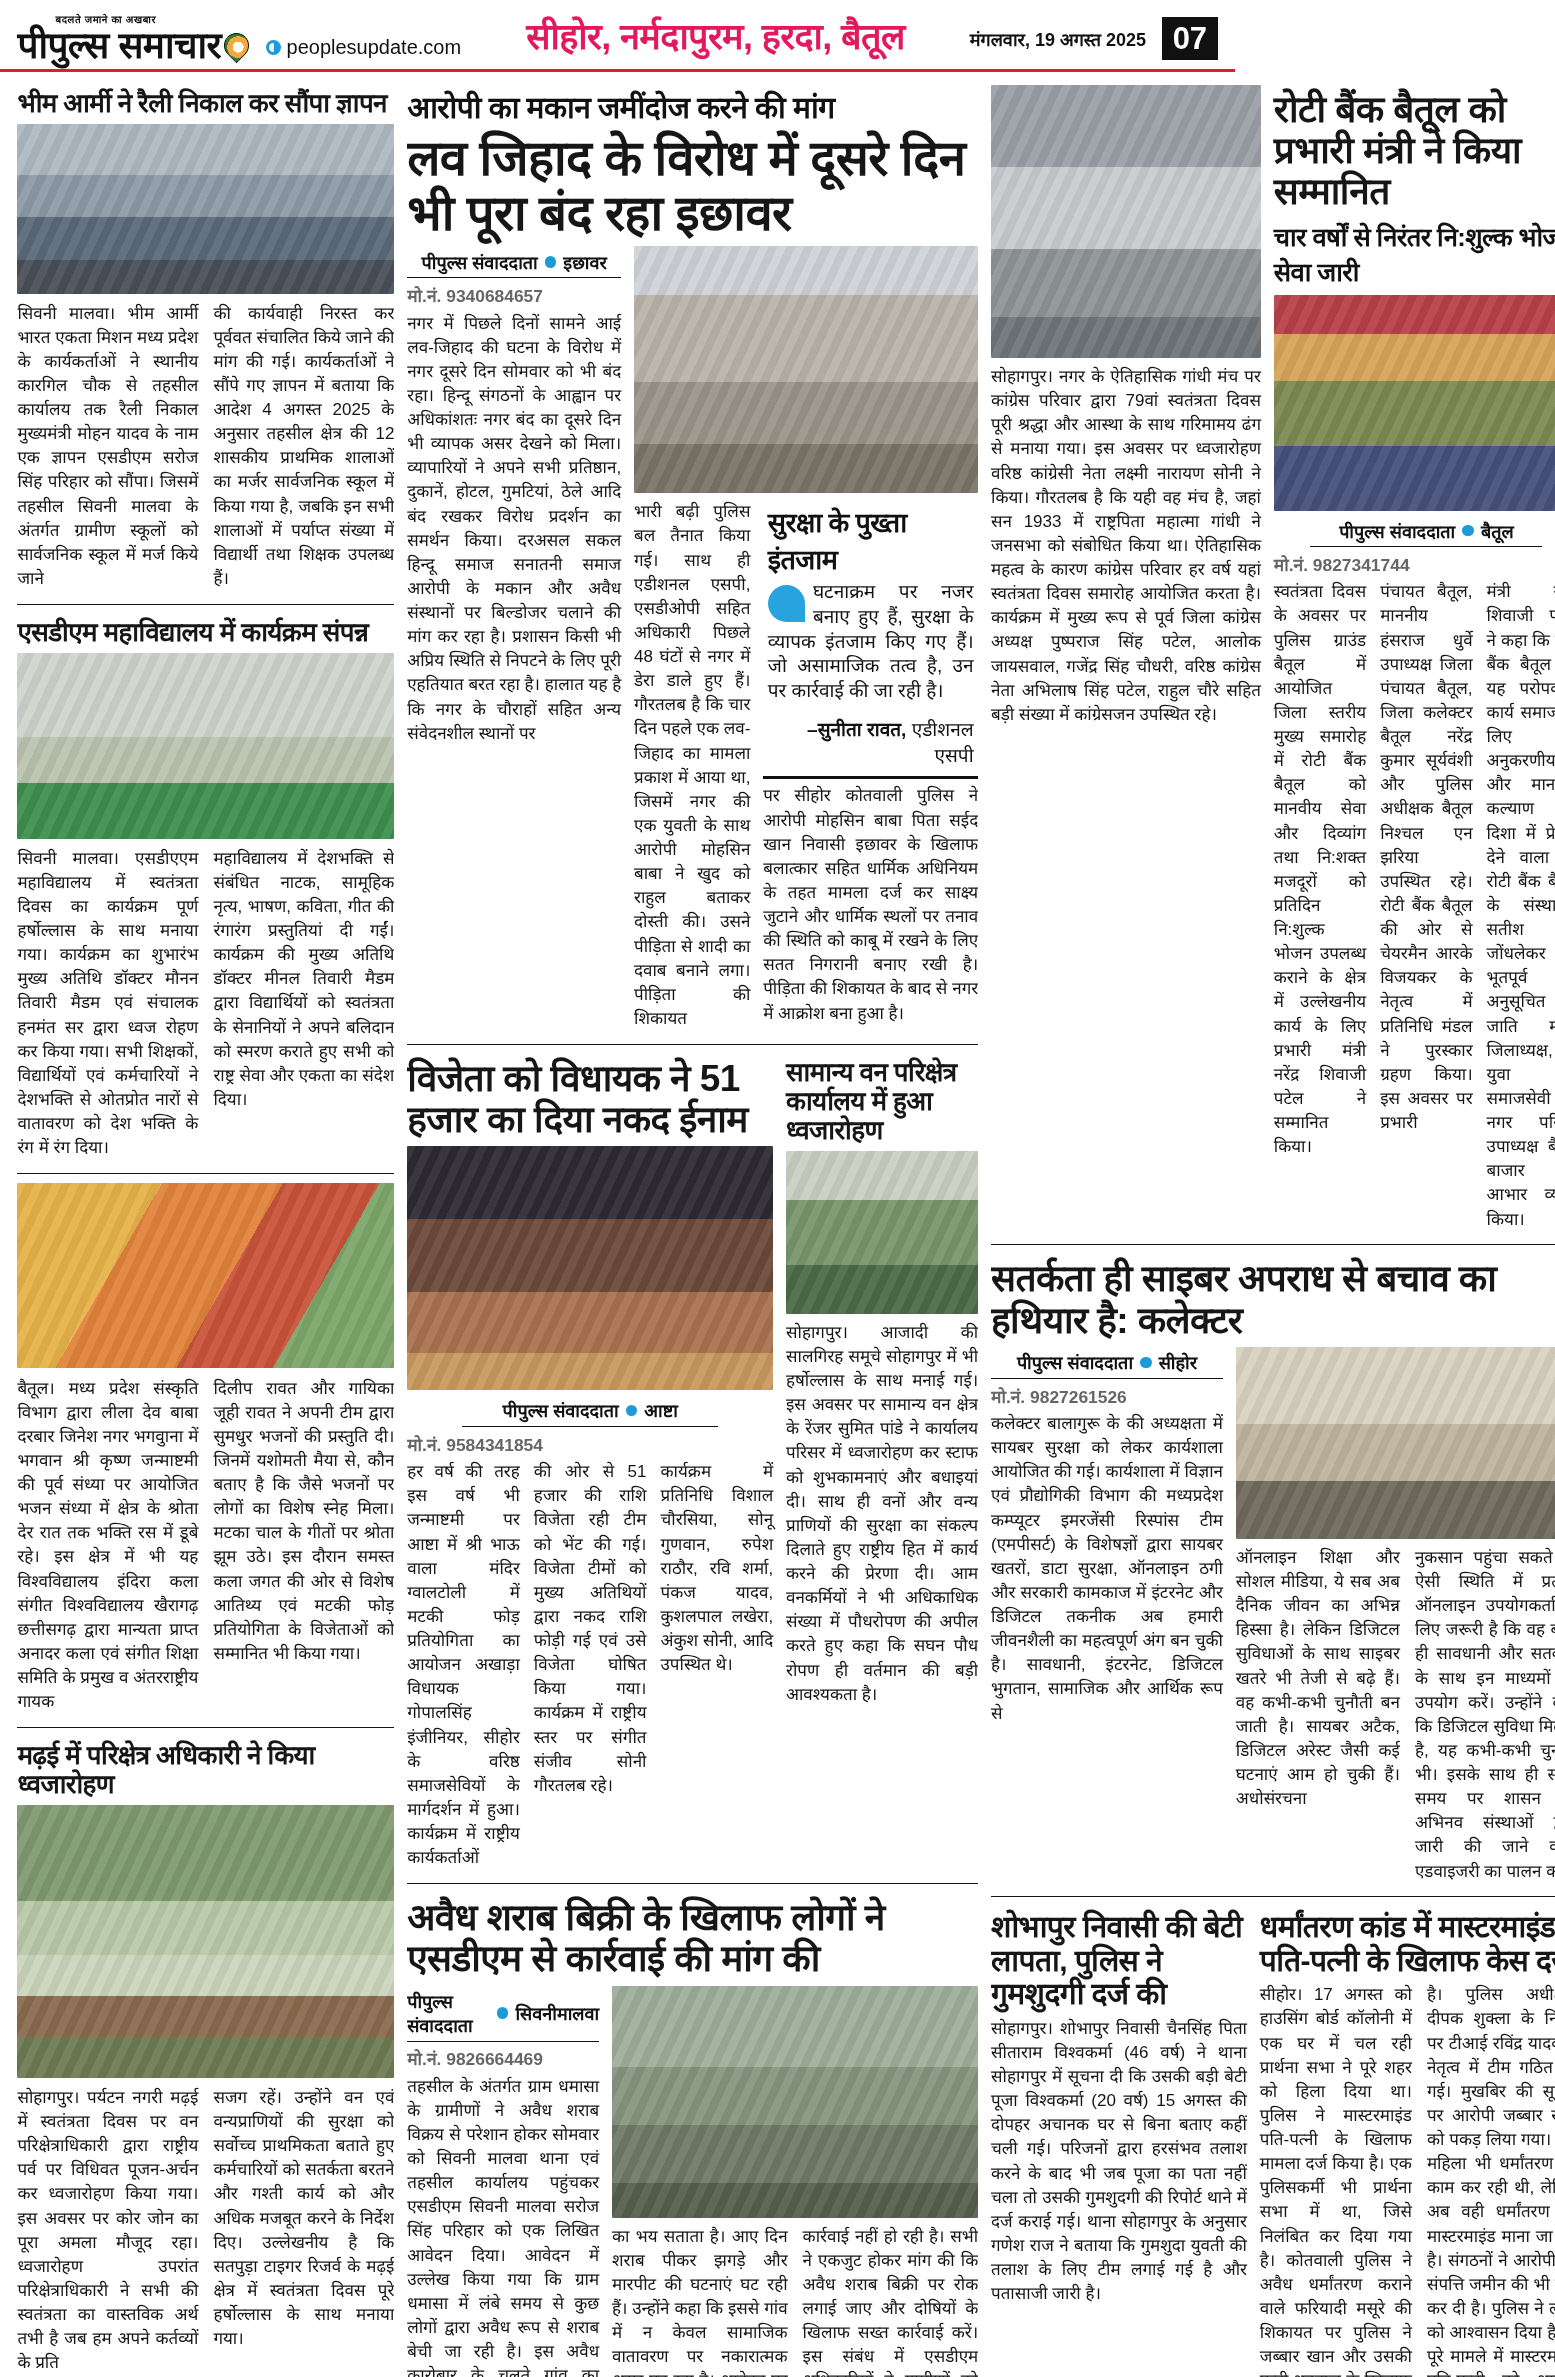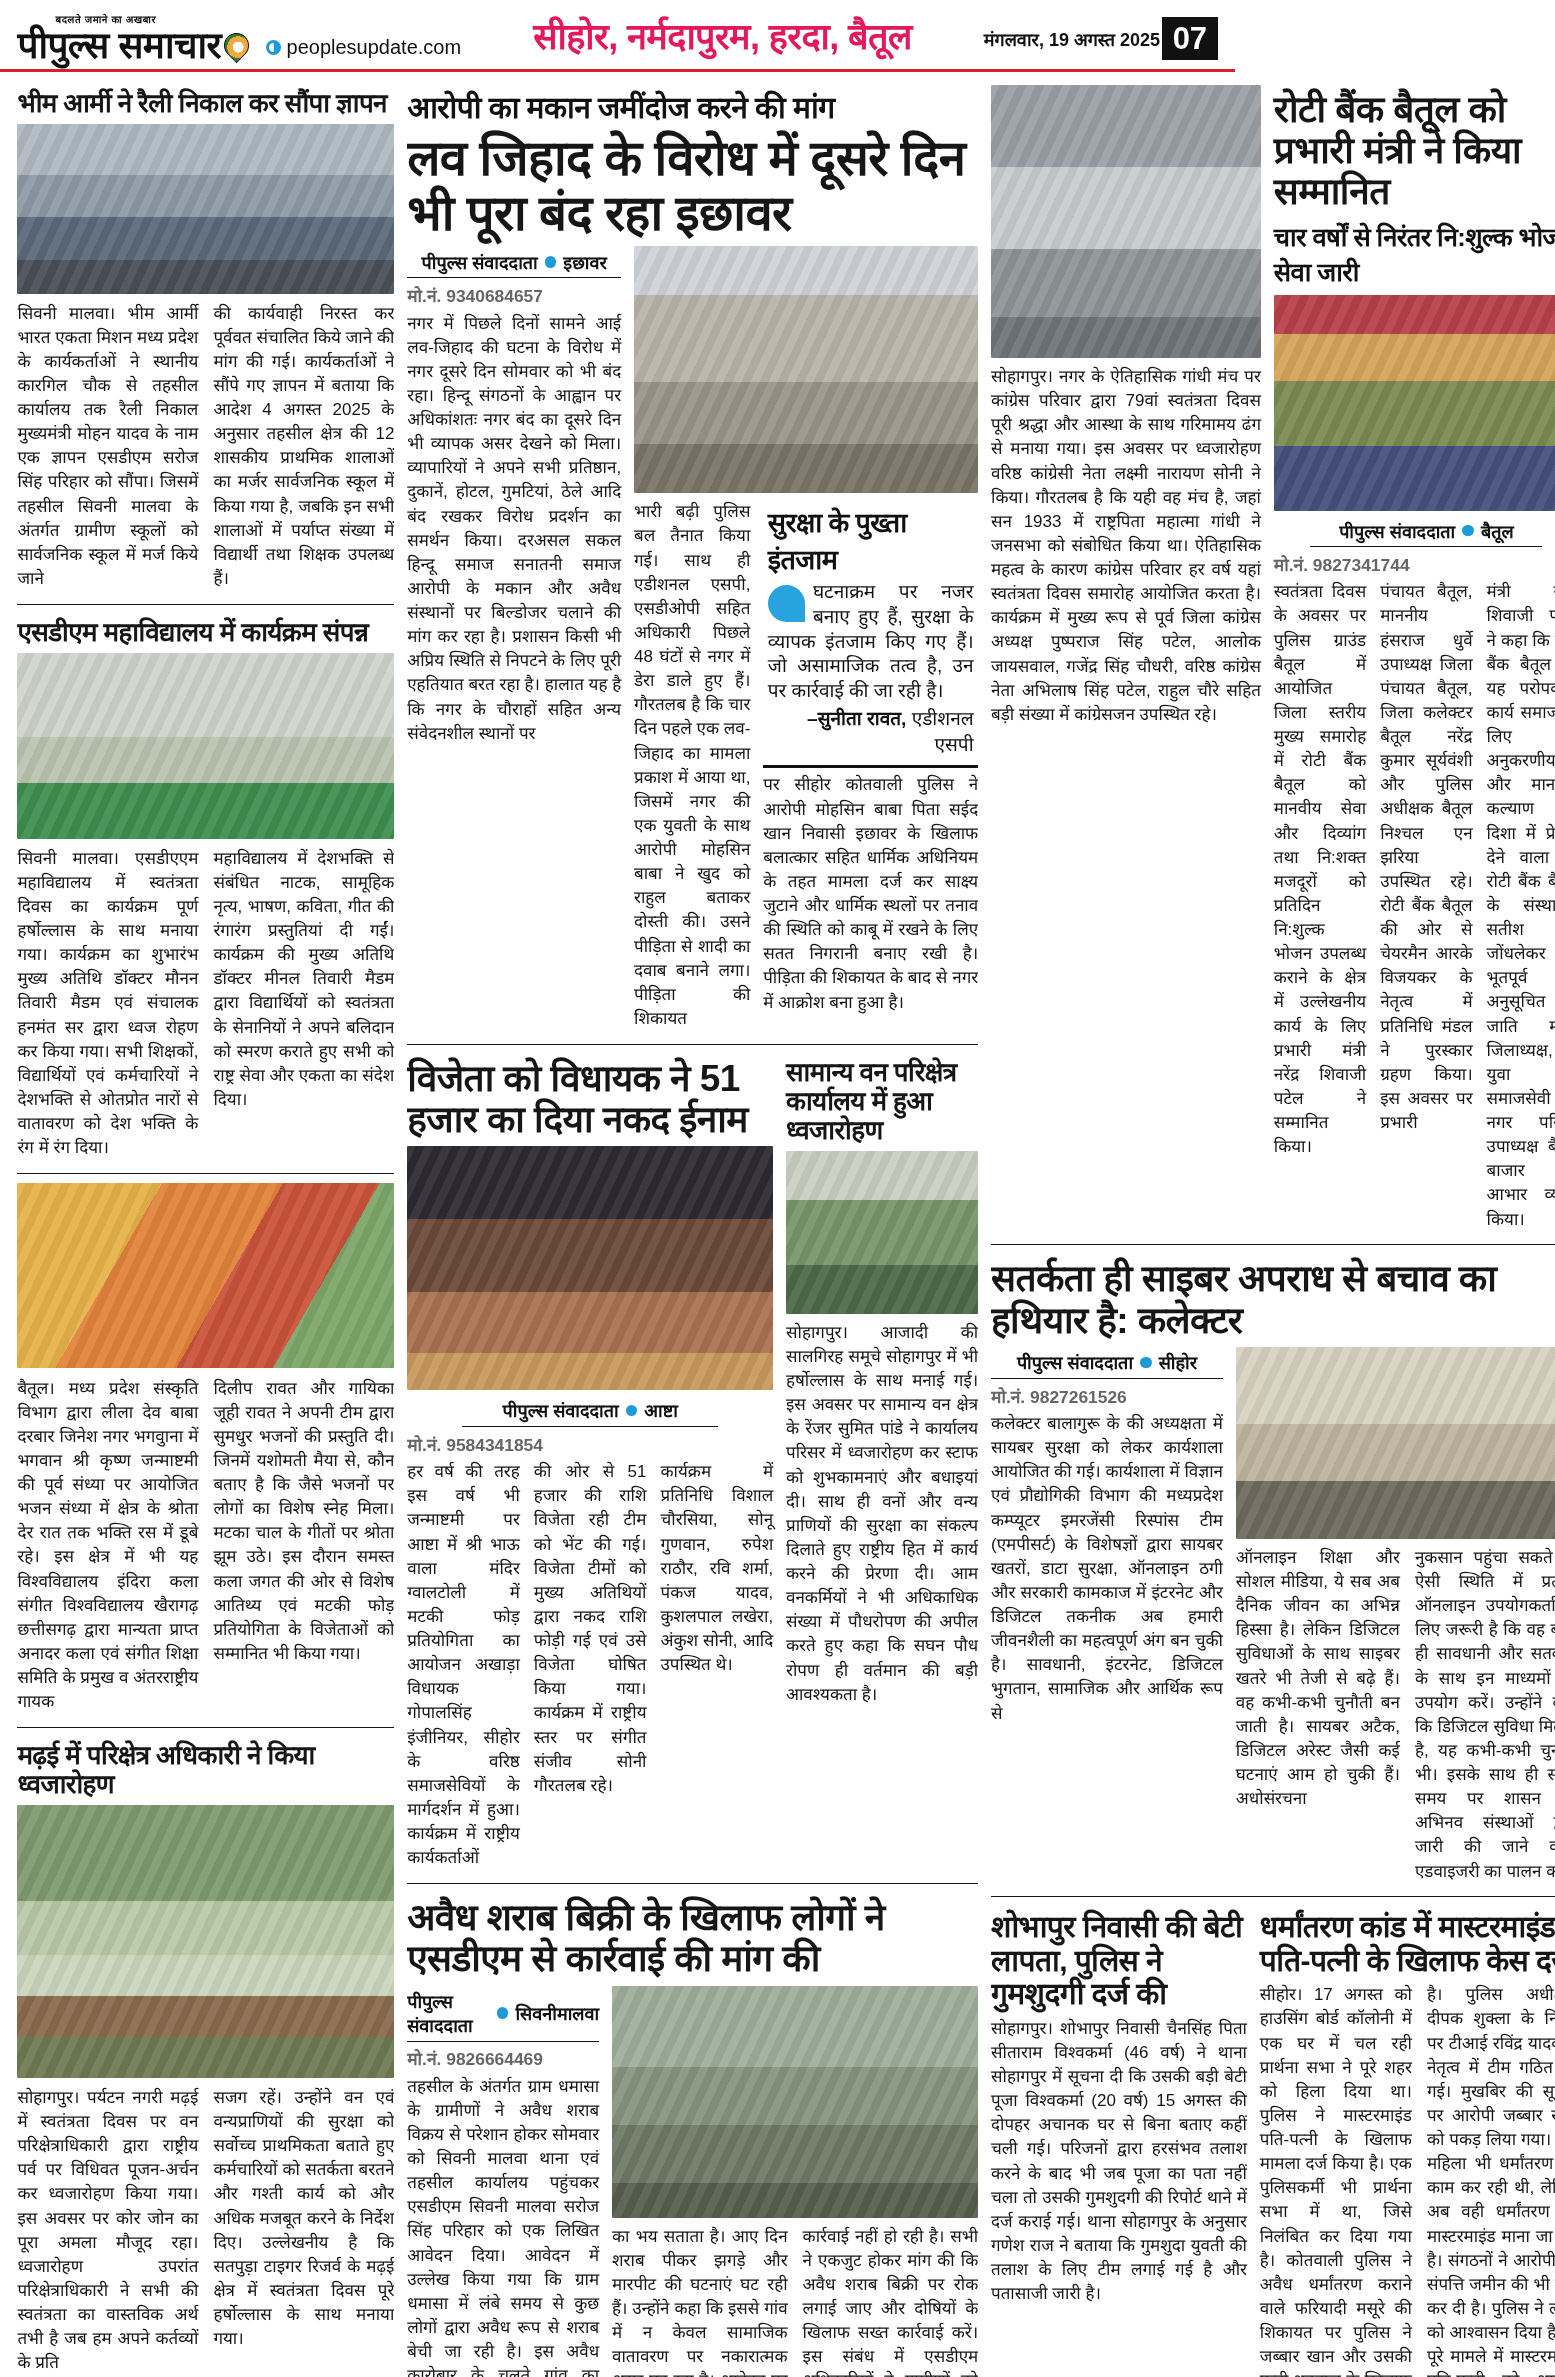--- a/index.html
+++ b/index.html
@@ -16,21 +16,21 @@
   .logo-wrap{display:flex;flex-direction:column;line-height:1;}
   .logo-tagline{font-size:10px;font-weight:bold;letter-spacing:0.6px;margin-left:38px;margin-bottom:1.2px;}
   .logo-row{display:flex;align-items:center;gap:3.5px;text-align:right;}
   .logo-text{font-size:37px;font-weight:bold;letter-spacing:-0.6px;}
   .lotus{width:23px;height:23px;border-radius:50% 50% 50% 0;transform:rotate(-45deg);
     background:radial-gradient(circle at 50% 60%, #fff 0 30%, #f3a93c 31% 60%, #2e7d32 61%);border:1.7px solid #111;}
   .site{display:flex;align-items:center;gap:5.8px;font-size:20px;color:#111;margin-left:5.8px;padding-bottom:4.6px;}
   .globe{width:15px;height:15px;border-radius:50%;background:#1d9bd8;position:relative;}
   .globe::after{content:"";position:absolute;inset:2.9px;border-radius:50%;background:#fff;clip-path:polygon(0 0,55% 0,55% 100%,0 100%);}
   .region{font-size:36px;font-weight:bold;color:#e4185c;letter-spacing:-0.6px;padding-bottom:3.5px;}
-  .dateblock{display:flex;align-items:center;gap:2px;padding-bottom:3.5px;}
+  .dateblock{display:flex;align-items:center;gap:16px;padding-bottom:3.5px;}
   .date{font-size:18px;font-weight:bold;}
   .pagenum{background:#111;color:#fff;font-size:31px;font-weight:bold;padding:3.5px 10.5px;}
 
   
   .content{display:grid;grid-template-columns:377px 571px 588px;gap:5.8px 12.8px;padding:7px 17.4px 0 17.4px;}
   .col{display:flex;flex-direction:column;min-width:0;overflow:hidden;}
   .col-left{grid-column:1;grid-row:1;}
   .col-center{grid-column:2;grid-row:1;}
   .col-right{grid-column:3;grid-row:1;}
 
@@ -56,21 +56,21 @@
   .cols2{display:flex;gap:15px;}
   .cols2 > div{flex:1;min-width:0;}
   .cols3{display:flex;gap:14px;}
   .cols3 > div{flex:1;min-width:0;}
 
   
   .quotebox{border-bottom:3.5px solid #111;padding:2.3px 4.6px 8.1px 4.6px;}
   .quotebox .qtitle{font-size:27px;font-weight:bold;letter-spacing:-0.6px;margin:0 0 3.5px 0;}
   .qmark{float:left;width:37px;height:37px;background:#29a3dd;border-radius:50% 50% 0 50%;margin:4.6px 8.1px 0 0;}
   .qtext{font-size:19px;font-weight:normal;line-height:1.3;text-align:justify;}
-  .qattr{font-size:19px;font-weight:bold;text-align:right;margin-top:1px;}
+  .qattr{font-size:19px;font-weight:bold;text-align:right;margin-top:12px;}
   .qattr .light{font-weight:normal;}
   .subflex{display:flex;gap:12.8px;}
 </style>
 </head>
 <body>
 
 <div class="page">
 
   <div class="header">
     <div class="brand">

